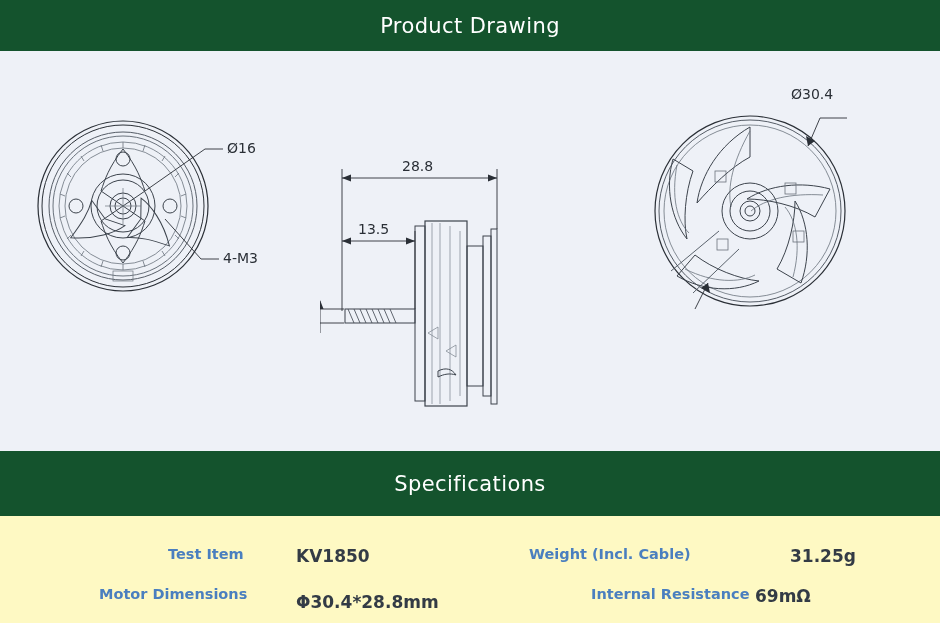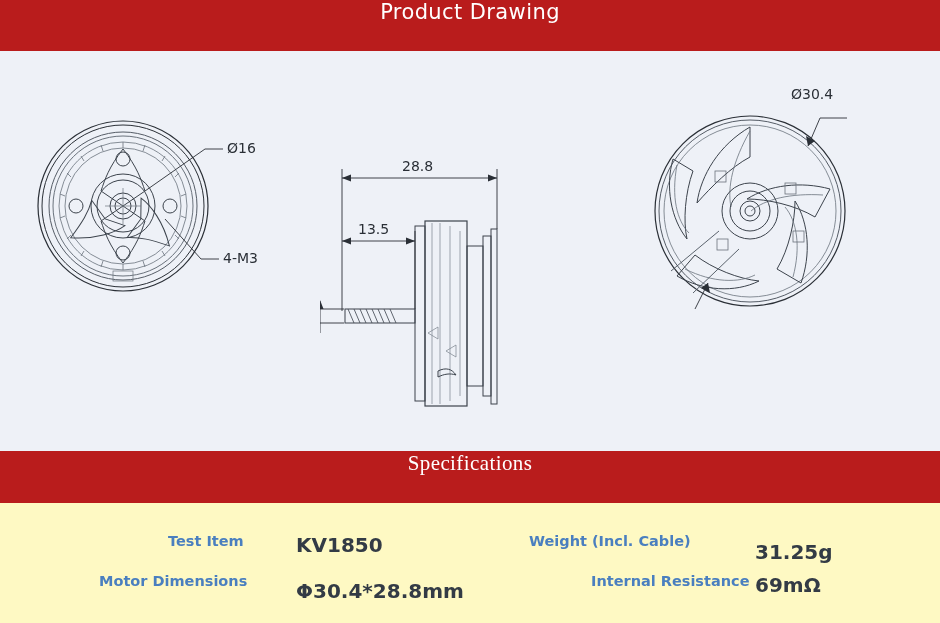--- a/index.html
+++ b/index.html
@@ -4,50 +4,50 @@
 <style>
   html,body{margin:0;padding:0;}
   body{
     width:940px;height:623px;
     background:#eef1f7;
     font-family:"DejaVu Sans", sans-serif;
     overflow:hidden;
     position:relative;
   }
   .banner{
-    background:#b91c1c;
+    background:#14532d;
     color:#ffffff;
     text-align:center;
     font-size:21px;
     letter-spacing:.4px;
-    display:flex;align-items:flex-start;justify-content:center;
+    display:flex;align-items:center;justify-content:center;
   }
   #banner-drawing{height:51px;}
-  #banner-specs{height:52px;font-family:Liberation Serif, serif;}
+  #banner-specs{height:65px;}
   .drawing-area{
     position:relative;
     height:400px;
     background:#eef1f7;
   }
   .specs{
     position:relative;
     height:120px;
     background:#fef9c3;
     font-weight:bold;
   }
   .spec-label{
     position:absolute;
     color:#4a7fbf;
     font-size:14.5px;
     white-space:nowrap;
   }
   .spec-value{
     position:absolute;
     color:#333b45;
-    font-size:20px;
+    font-size:17px;
     white-space:nowrap;
   }
   svg{display:block;}
   .dim-text{
     font-family:"DejaVu Sans", sans-serif;
     font-size:14px;
     fill:#2a2f36;
   }
 </style>
 </head>
@@ -246,19 +246,19 @@
 </div>
 
 <div class="banner" id="banner-specs">
   <span>Specifications</span>
 </div>
 
 <div class="specs">
   <div class="spec-label" style="left:168px;top:30px;">Test Item</div>
   <div class="spec-value" style="left:296px;top:30px;">KV1850</div>
   <div class="spec-label" style="left:529px;top:30px;">Weight (Incl. Cable)</div>
-  <div class="spec-value" style="left:755px;top:30px;margin-top:7px;">31.25g</div>
+  <div class="spec-value" style="left:790px;top:30px;">31.25g</div>
 
   <div class="spec-label" style="left:99px;top:70px;">Motor Dimensions</div>
   <div class="spec-value" style="left:296px;top:76px;">Φ30.4*28.8mm</div>
   <div class="spec-label" style="left:553px;top:70px;margin-left:38px;">Internal Resistance</div>
   <div class="spec-value" style="left:755px;top:70px;text-align:right;">69mΩ</div>
 </div>
 
 </body></html>

